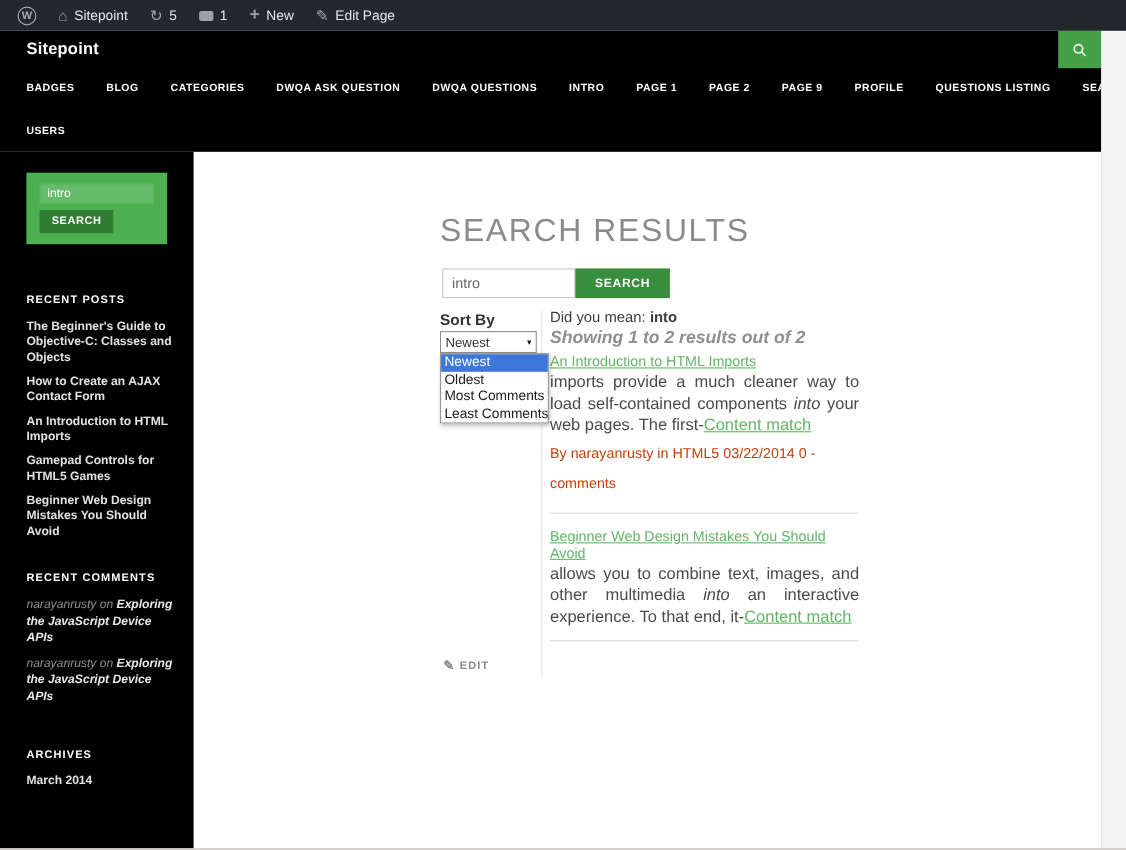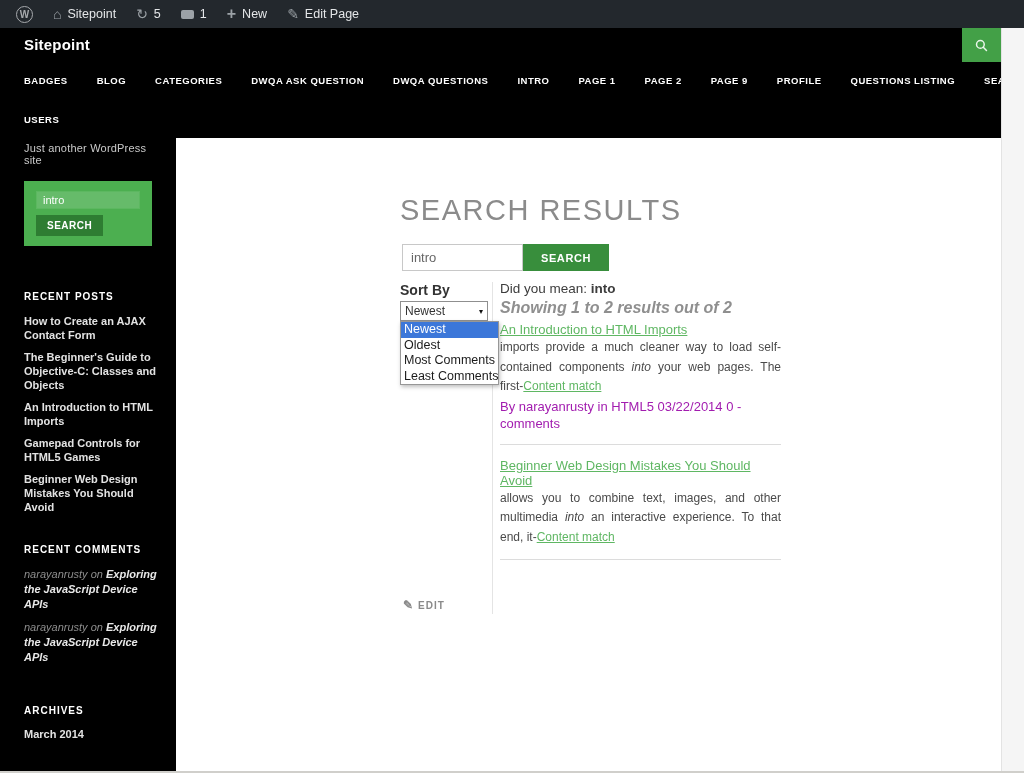--- a/index.html
+++ b/index.html
@@ -98,24 +98,24 @@
   .sort-option { font-size:12.5px; color:#1b1b1b; padding:0 3px; height:15.5px; line-height:15.5px; white-space:nowrap; cursor:pointer; }
   .sort-option.selected { background:#3c77d9; color:#fff; }
 
   .vline { position:absolute; left:316px; top:144px; width:1px; height:332px; background:#e4e4e4; }
 
   .results { position:absolute; left:324px; top:143px; width:281px; }
   .dym { font-size:13.5px; color:#3c3c3c; margin-bottom:3px; }
   .dym .suggestion { font-weight:bold; }
   .showing { font-size:16px; font-style:italic; font-weight:bold; color:#8f8f8f; margin-bottom:3px; }
   .result-title { display:inline-block; font-size:13px; color:#5fb763; text-decoration:underline; cursor:pointer; }
-  .excerpt { text-align:justify; font-size:12px; color:#4a4a4a; line-height:19.5px; }
+  .excerpt { text-align:justify; font-size:15px; color:#4a4a4a; line-height:19.5px; }
   .excerpt .ital { font-style:italic; }
   .link-green { color:#5fb763; text-decoration:underline; cursor:pointer; }
-  .meta { font-size:13px; color:#a21caf; line-height:17px; margin-top:1px; }
+  .meta { font-size:13px; color:#c2410c; line-height:28px; margin-top:1px; }
   .divider { border-top:1px solid #dcdcdc; margin:12px 0 13px; }
 
   .edit-link {
     position:absolute; left:227px; top:460px; display:flex; align-items:center; gap:4px;
     font-size:10px; font-weight:bold; letter-spacing:1px; color:#8a8a8a; cursor:pointer;
   }
   .pencil { font-size:12px; color:#8a8a8a; }
 
   .right-strip {
     position:absolute; right:0; top:28px; width:23px; height:745px;
@@ -176,31 +176,30 @@
     <span class="nav-item active">SEARCH RESULTS</span>
     <span class="nav-item">TAGS</span>
 
   </div>
   <div class="nav2">
     <span class="nav-item">USERS</span>
   </div>
 </div>
 
 <div class="sidebar">
-  <div class="tagline">Just another WordPress site</div>
 
   <div class="sb-search">
     <input class="sb-input" value="intro" style="">
     <button class="sb-btn">SEARCH</button>
   </div>
 
   <div class="sb-heading mt-posts">RECENT POSTS</div>
   <div class="sb-list">
+    <div class="sb-post">The Beginner's Guide to Objective-C: Classes and Objects</div>
     <div class="sb-post">How to Create an AJAX Contact Form</div>
-    <div class="sb-post">The Beginner's Guide to Objective-C: Classes and Objects</div>
     <div class="sb-post">An Introduction to HTML Imports</div>
     <div class="sb-post">Gamepad Controls for HTML5 Games</div>
     <div class="sb-post">Beginner Web Design Mistakes You Should Avoid</div>
   </div>
 
   <div class="sb-heading mt-comments">RECENT COMMENTS</div>
   <div class="sb-list">
     <div class="sb-comment">
       <span class="author">narayanrusty</span>
       <span class="conn">on</span>

